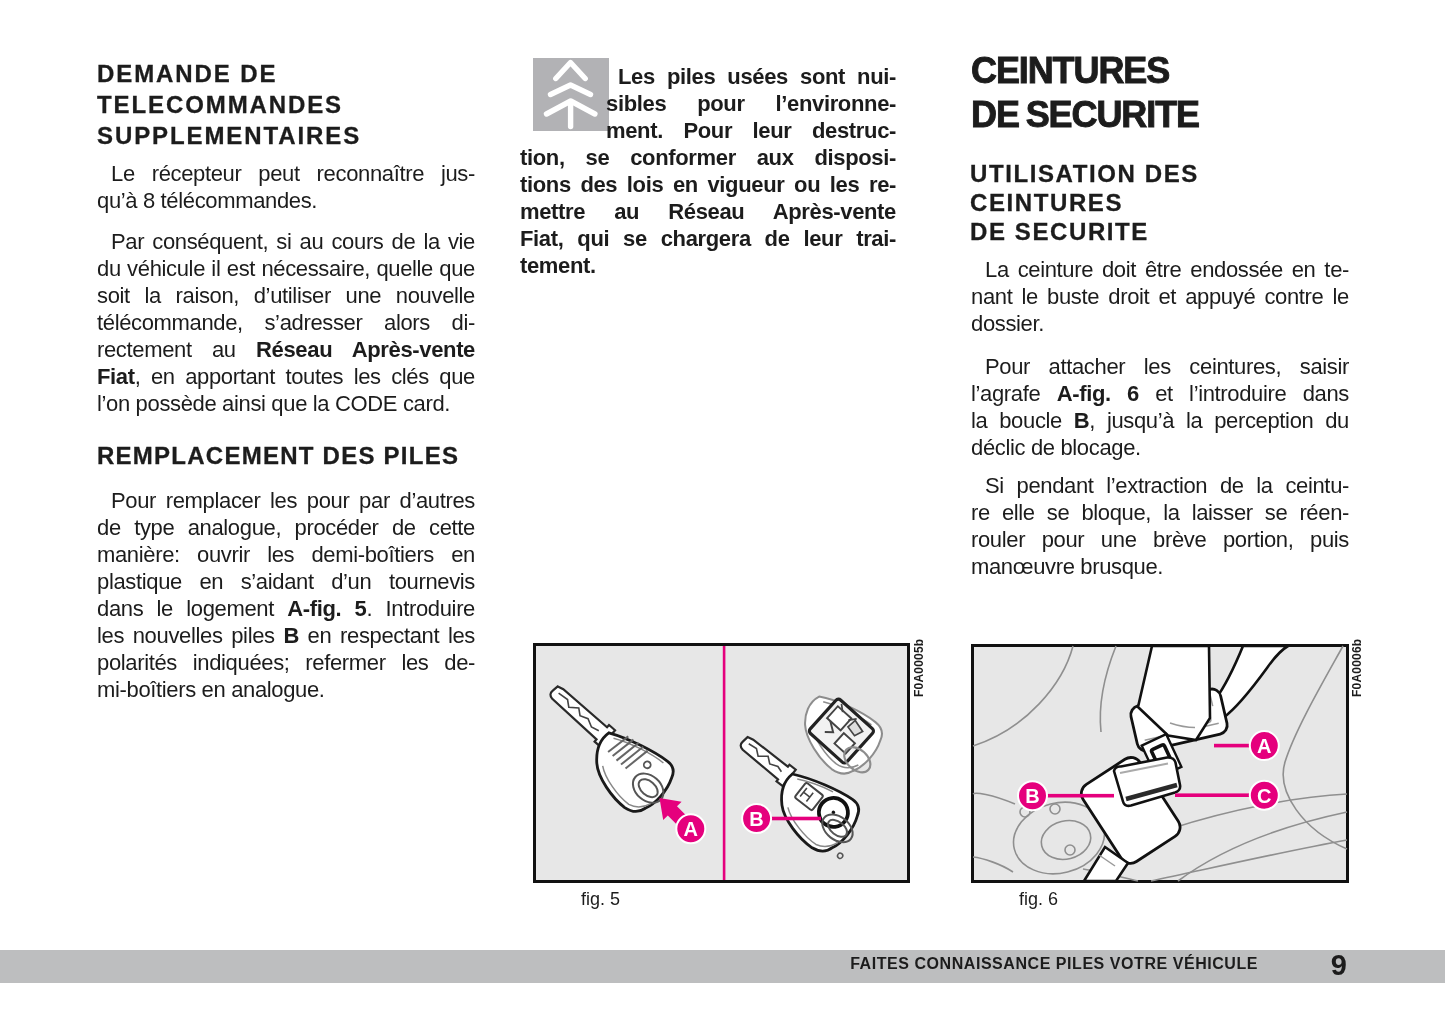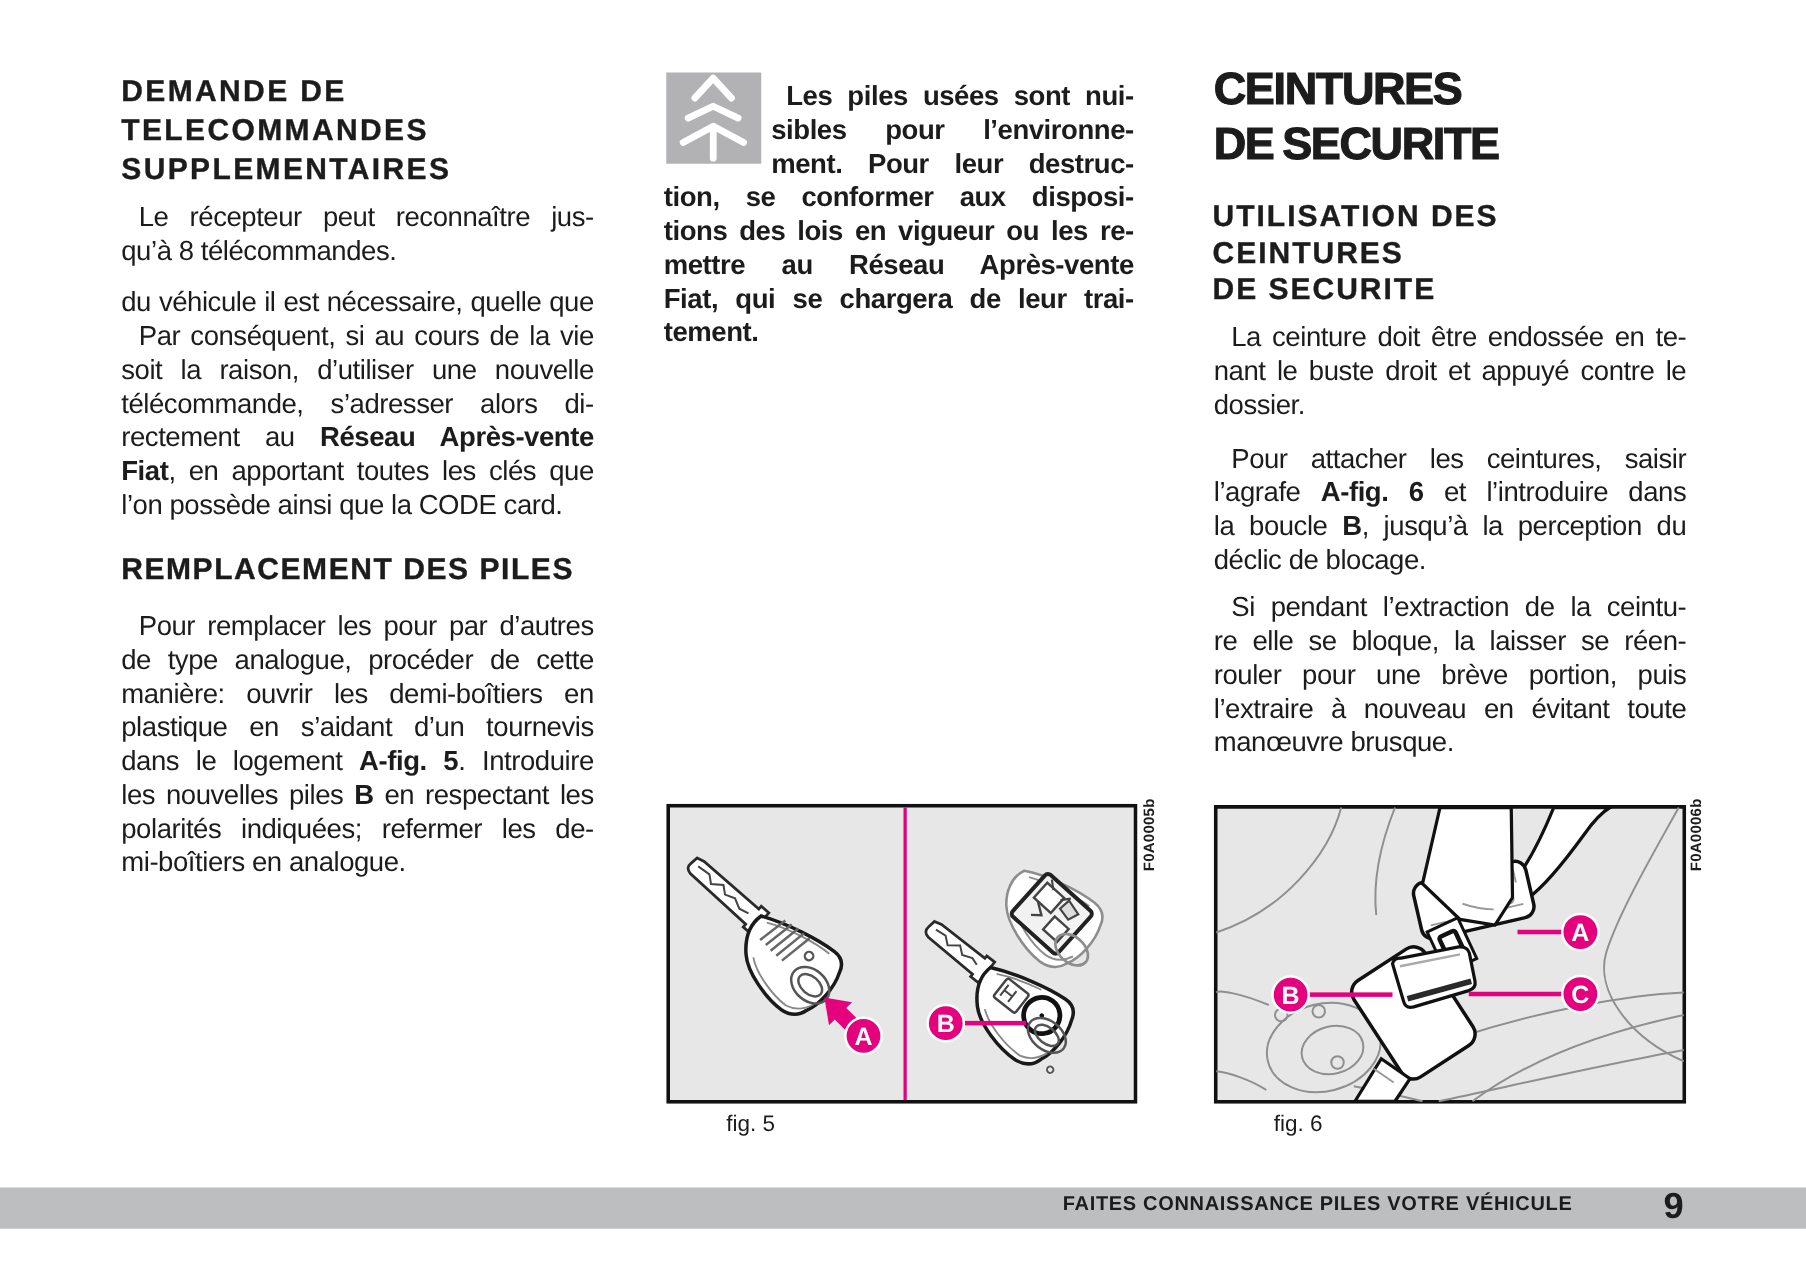--- a/index.html
+++ b/index.html
@@ -25,22 +25,22 @@
 
 <div class="h1">DEMANDE DE<br>TELECOMMANDES<br>SUPPLEMENTAIRES</div>
 </div>
 
 <div class="p" style="left:97px;top:159.7px;width:378px;">
 <div class="ln ind">Le récepteur peut reconnaître jus-</div>
 <div class="lnl">qu’à 8 télécommandes.</div>
 </div>
 
 <div class="p" style="left:97px;top:227.5px;width:378px;">
+<div class="ln ind">Par conséquent, si au cours de la vie</div>
 <div class="ln">du véhicule il est nécessaire, quelle que</div>
-<div class="ln ind">Par conséquent, si au cours de la vie</div>
 <div class="ln">soit la raison, d’utiliser une nouvelle</div>
 <div class="ln">télécommande, s’adresser alors di-</div>
 <div class="ln">rectement au <b>Réseau Après-vente</b></div>
 <div class="ln"><b>Fiat</b>, en apportant toutes les clés que</div>
 <div class="lnl">l’on possède ainsi que la CODE card.</div>
 </div>
 
 <div class="col h1" style="left:97px;top:440.3px;width:378px;letter-spacing:1.25px;">REMPLACEMENT DES PILES</div>
 
 <div class="p" style="left:97px;top:486.8px;width:378px;">
@@ -58,21 +58,21 @@
 <svg width="76" height="73" viewBox="0 0 76 73">
 <g stroke="#fff" stroke-width="5.4" fill="none" stroke-linecap="round" stroke-linejoin="round">
 <path d="M 22.8 20.5 L 37.5 4.5 L 52.2 20.5"></path>
 <path d="M 17.5 36.5 L 37.5 27 L 57.5 36.5"></path>
 <path d="M 13.5 56 L 37.7 43 L 61.9 56"></path>
 <path d="M 37.6 46 L 37.6 68.5"></path>
 </g>
 </svg>
 </div>
 
-<div class="p" style="left:531px;top:62.5px;width:376px;font-weight:bold;">
+<div class="p" style="left:520px;top:62.5px;width:376px;font-weight:bold;">
 <div class="ln" style="padding-left:98px;">Les piles usées sont nui-</div>
 <div class="ln" style="padding-left:86px;">sibles pour l’environne-</div>
 <div class="ln" style="padding-left:86px;">ment. Pour leur destruc-</div>
 <div class="ln">tion, se conformer aux disposi-</div>
 <div class="ln">tions des lois en vigueur ou les re-</div>
 <div class="ln">mettre au Réseau Après-vente</div>
 <div class="ln">Fiat, qui se chargera de leur trai-</div>
 <div class="lnl">tement.</div>
 </div>
 
@@ -90,21 +90,20 @@
 <div class="ln ind">Pour attacher les ceintures, saisir</div>
 <div class="ln">l’agrafe <b>A-fig. 6</b> et l’introduire dans</div>
 <div class="ln">la boucle <b>B</b>, jusqu’à la perception du</div>
 <div class="lnl">déclic de blocage.</div>
 </div>
 
 <div class="p" style="left:971px;top:472.2px;width:378px;">
 <div class="ln ind">Si pendant l’extraction de la ceintu-</div>
 <div class="ln">re elle se bloque, la laisser se réen-</div>
 <div class="ln">rouler pour une brève portion, puis</div>
-<div class="ln">l’extraire à nouveau en évitant toute</div>
 <div class="lnl">manœuvre brusque.</div>
 </div>
 
 <div class="col" style="left:533px;top:643px;">
 <svg width="377" height="240" viewBox="0 0 377 240" id="fig5">
 
 <rect x="1.5" y="1.5" width="374" height="237" fill="#e7e7e7" stroke="#111" stroke-width="3"></rect>
 
 <rect x="189.8" y="3" width="2.6" height="234" fill="#e5007d"></rect>
 

